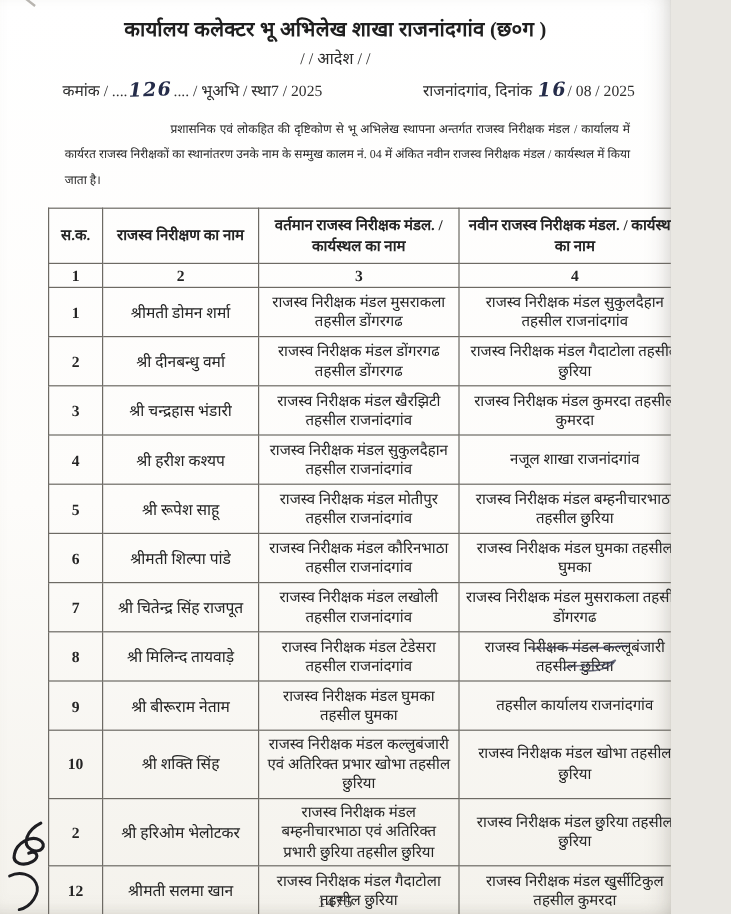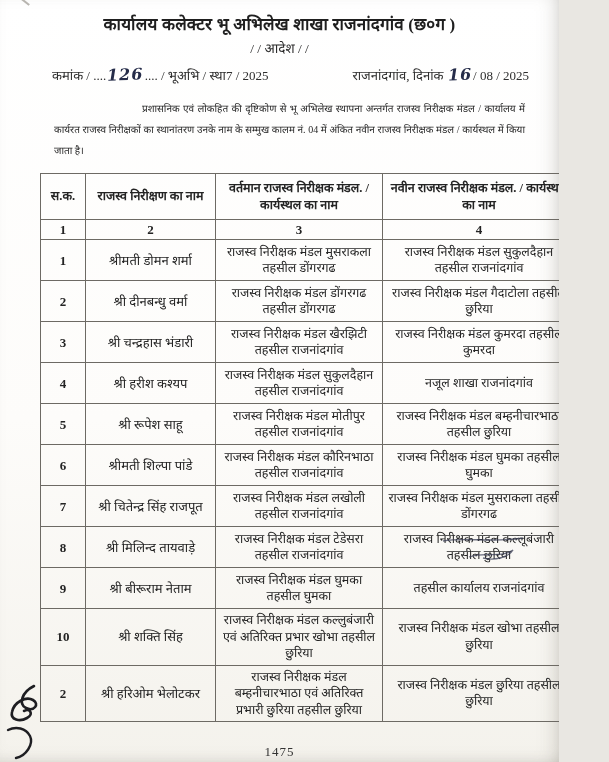--- a/index.html
+++ b/index.html
@@ -179,20 +179,26 @@
       <td class="name-cell">श्री शक्ति सिंह</td>
       <td>राजस्व निरीक्षक मंडल कल्लुबंजारी एवं अतिरिक्त प्रभार खोभा तहसील छुरिया</td>
       <td>राजस्व निरीक्षक मंडल खोभा तहसील छुरिया</td>
     </tr>
     <tr class="data-row tall">
       <td class="sn">2</td>
       <td class="name-cell">श्री हरिओम भेलोटकर</td>
       <td>राजस्व निरीक्षक मंडल बम्हनीचारभाठा एवं अतिरिक्त प्रभारी छुरिया तहसील छुरिया</td>
       <td>राजस्व निरीक्षक मंडल छुरिया तहसील छुरिया</td>
     </tr>
+    <tr class="data-row">
+      <td class="sn">12</td>
+      <td class="name-cell">श्रीमती सलमा खान</td>
+      <td>राजस्व निरीक्षक मंडल गैदाटोला तहसील छुरिया</td>
+      <td>राजस्व निरीक्षक मंडल खुर्सीटिकुल तहसील कुमरदा</td>
+    </tr>
   </tbody>
     </table>
 
   <svg class="signature" viewBox="0 0 62 84">
     <path d="M34 8 C 22 14, 18 26, 26 30 C 34 34, 40 26, 33 22 C 26 18, 14 24, 12 34 C 10 42, 20 44, 27 40 C 34 36, 30 30, 24 33" stroke="#1e1e22" stroke-width="2.6" fill="none" stroke-linecap="round"></path>
     <path d="M8 52 C 16 48, 26 50, 30 58 C 34 66, 26 78, 16 80" stroke="#1e1e22" stroke-width="2.4" fill="none" stroke-linecap="round"></path>
   </svg>
 
   <div class="footer-num">1475</div>
 </div>

